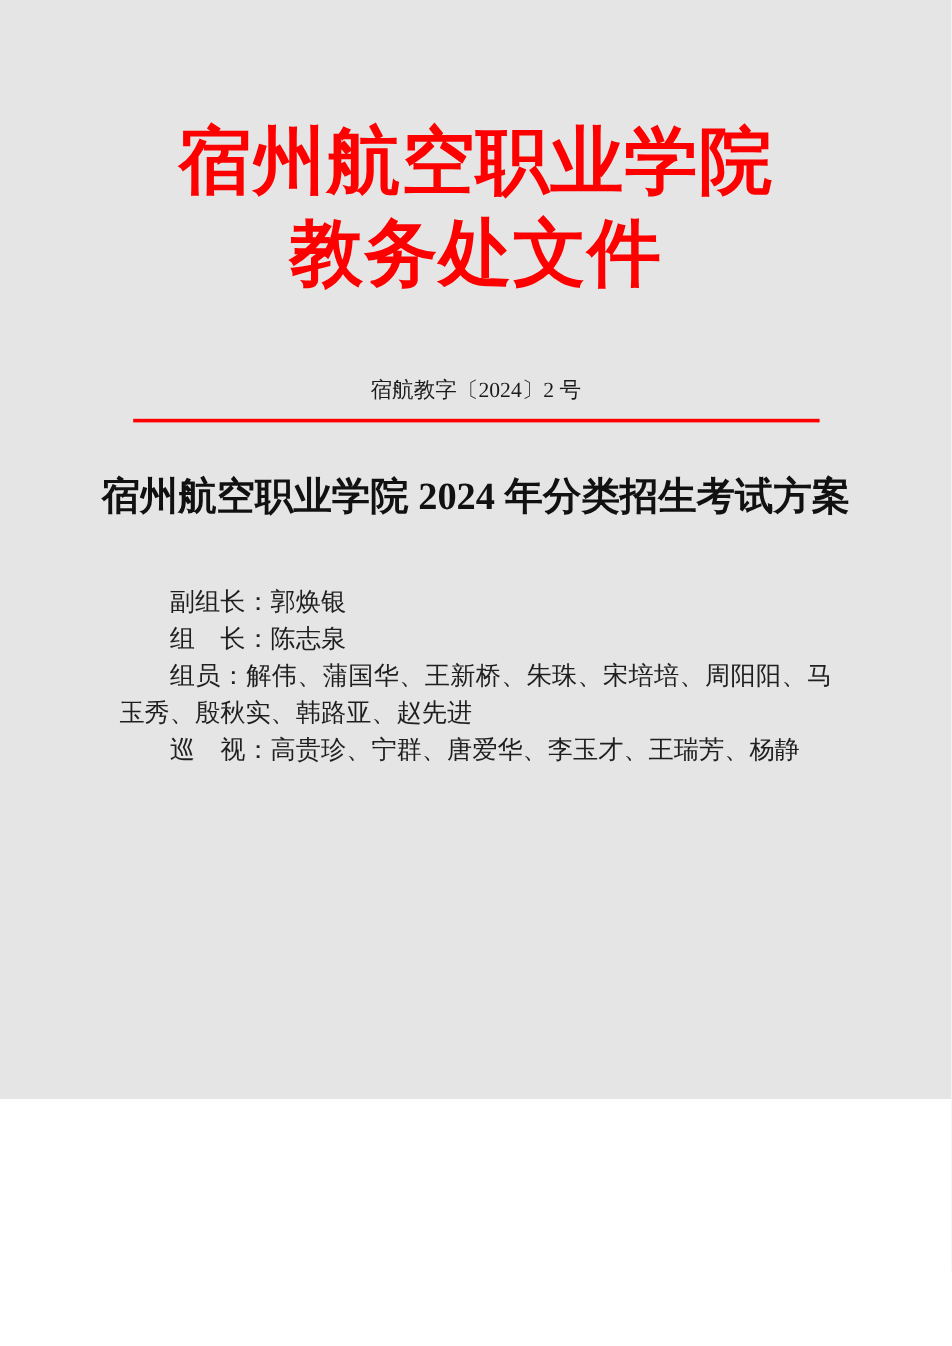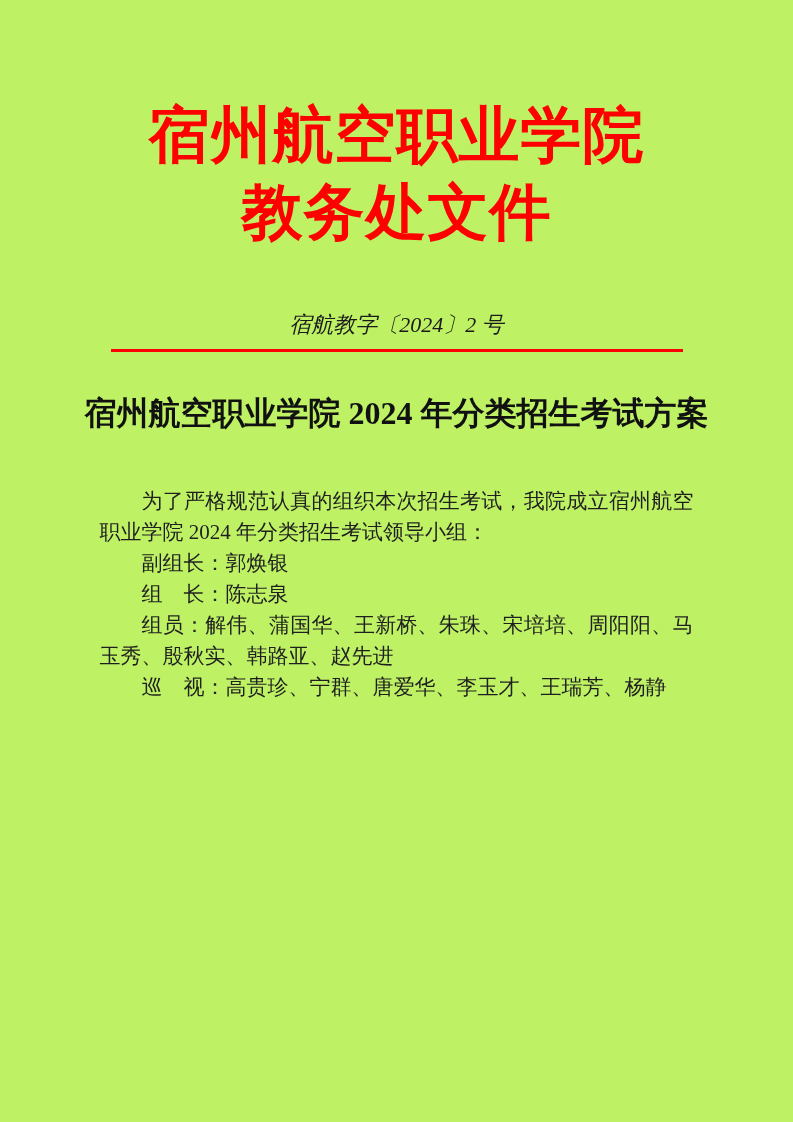--- a/index.html
+++ b/index.html
@@ -3,48 +3,47 @@
 <meta charset="utf-8">
 <style>
   html, body {
     margin: 0;
     padding: 0;
     background: #ffffff;
   }
   .page {
     position: relative;
     width: 793px;
-    height: 1122px;
+    height: 916px;
     margin: 0 auto;
-    background: #bef264;
+    background: #e5e5e5;
     overflow: hidden;
     font-family: "Liberation Serif", "DejaVu Serif", serif;
     color: #1f1f1f;
   }
   .doc-header {
     padding-top: 97px;
   }
   .org-title {
     text-align: center;
     color: #fe0000;
     font-weight: bold;
     font-size: 61px;
     line-height: 77px;
     font-family: "Liberation Serif", "DejaVu Serif", serif;
     letter-spacing: 1px;
     white-space: nowrap;
   }
   .doc-number {
     margin-top: 60px;
     text-align: center;
-    font-size: 22px;
+    font-size: 18px;
     line-height: 28px;
     color: #1a1a1a;
     font-family: "Liberation Serif", "DejaVu Serif", serif;
-    font-style: italic;
   }
   .red-rule {
     width: 572px;
     margin: 10px auto 0 auto;
     border-top: 3px solid #fe0000;
     height: 0;
   }
   .doc-title {
     margin: 40px auto 0 auto;
     text-align: center;
@@ -90,21 +89,20 @@
   </header>
 
   <main class="content-wrap">
     <h1 class="doc-title">宿州航空职业学院 2024 年分类招生考试方案</h1>
 
     <div class="content">
 
 
 
 
-      <p class="para">为了严格规范认真的组织本次招生考试，我院成立宿州航空职业学院 2024 年分类招生考试领导小组：</p>
 
       <p class="para">副组长：郭焕银</p>
 
       <p class="para">组　长：陈志泉</p>
 
       <p class="para">组员：解伟、蒲国华、王新桥、朱珠、宋培培、周阳阳、马玉秀、殷秋实、韩路亚、赵先进</p>
 
       <p class="para">巡　视：高贵珍、宁群、唐爱华、李玉才、王瑞芳、杨静</p>
     </div>
   </main>

